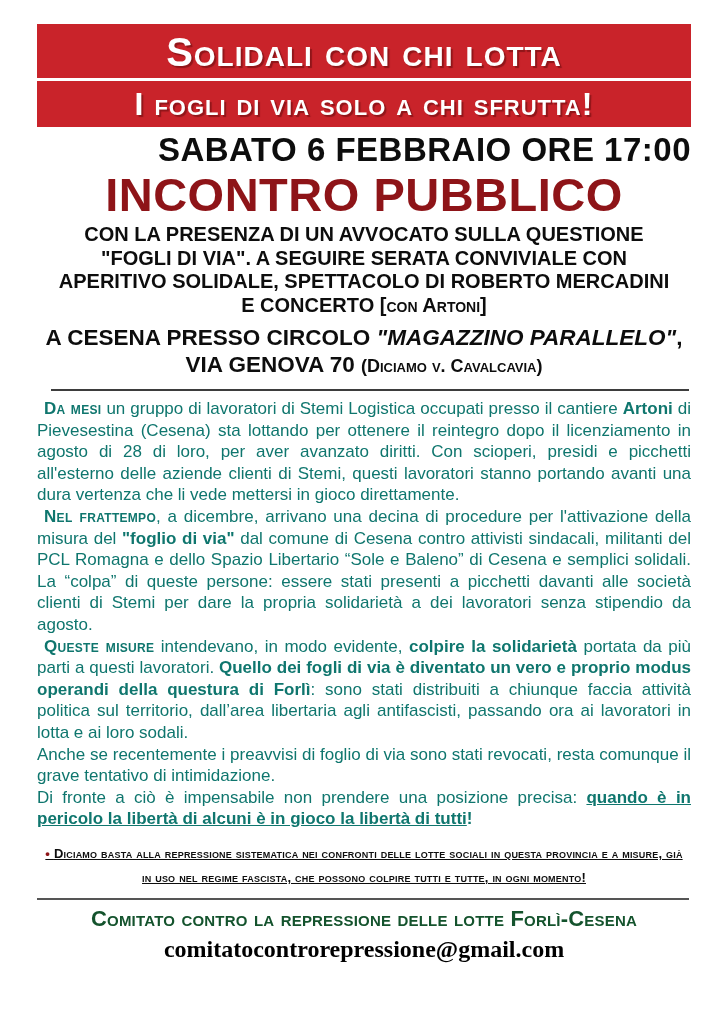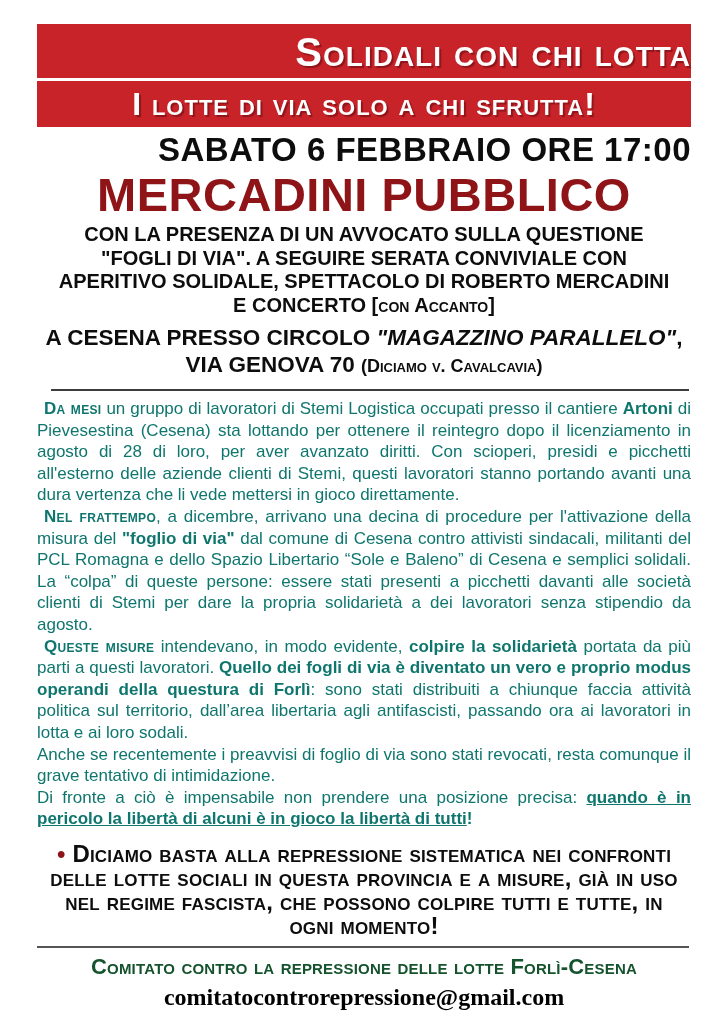--- a/index.html
+++ b/index.html
@@ -51,50 +51,50 @@
   .lead{font-weight:700;font-variant:small-caps;letter-spacing:0.3px;}
   .b{font-weight:700;}
   .i{font-style:italic;}
   .bu{font-weight:700;text-decoration:underline;}
   .sc{font-variant:small-caps;}
   .small{font-size:0.8em;font-variant:small-caps;}
 
   
   .bullets{margin:12px auto 0;text-align:center;max-width:640px;}
   .bullet-item{
-    font-weight:700;font-variant:small-caps;font-size:24px;line-height:24px;
-    color:#0d0d0d;letter-spacing:0.2px;
+    font-weight:700;font-variant:small-caps;font-size:13px;line-height:24px;
+    color:#0d0d0d;letter-spacing:0.2px;text-decoration:underline;
   }
   .bullet{color:#8e1418;}
 
   
   .committee{
     text-align:center;font-weight:700;font-variant:small-caps;
     font-size:22px;line-height:27px;letter-spacing:0.2px;
   }
   .email{
     text-align:center;font-weight:700;font-size:24px;line-height:30px;
     font-family:"Liberation Serif",serif;color:#000;margin-top:2px;
   }
 </style>
 </head>
 <body>
 
 <div class="poster">
 
   <div class="banner">
-    <div class="banner-row r1" style="background-color: rgb(201, 35, 42); text-align: right;">Solidali con chi lotta</div>
-    <div class="banner-row r2" style="background-color: rgb(201, 35, 42);">I lotte di via solo a chi sfrutta!</div>
+    <div class="banner-row r1" style="background-color: rgb(201, 35, 42);">Solidali con chi lotta</div>
+    <div class="banner-row r2" style="background-color: rgb(201, 35, 42);">I fogli di via solo a chi sfrutta!</div>
   </div>
 
   <div class="date-line">SABATO 6 FEBBRAIO ORE 17:00</div>
 
-  <div class="event-title" style="color: rgb(142, 20, 24);">MERCADINI PUBBLICO</div>
+  <div class="event-title" style="color: rgb(142, 20, 24);">INCONTRO PUBBLICO</div>
 
-  <div class="event-desc"><span>CON LA PRESENZA DI UN AVVOCATO SULLA QUESTIONE "FOGLI DI VIA". A SEGUIRE SERATA CONVIVIALE CON APERITIVO SOLIDALE, SPETTACOLO DI ROBERTO MERCADINI E CONCERTO [</span><span class="sc">con Accanto</span><span>]</span></div>
+  <div class="event-desc"><span>CON LA PRESENZA DI UN AVVOCATO SULLA QUESTIONE "FOGLI DI VIA". A SEGUIRE SERATA CONVIVIALE CON APERITIVO SOLIDALE, SPETTACOLO DI ROBERTO MERCADINI E CONCERTO [</span><span class="sc">con Artoni</span><span>]</span></div>
 
   <div class="venue"><span>A CESENA PRESSO CIRCOLO </span><span class="i">"MAGAZZINO PARALLELO"</span><span>, VIA GENOVA 70 </span><span class="small">(Diciamo v. Cavalcavia)</span></div>
 
   <hr class="rule-top">
 
   <div class="body-text">
     <p class="indent"><span class="lead">Da mesi</span><span> un gruppo di lavoratori di Stemi Logistica occupati presso il cantiere </span><span class="b">Artoni</span><span> di Pievesestina (Cesena) sta lottando per ottenere il reintegro dopo il licenziamento in agosto di 28 di loro, per aver avanzato diritti. Con scioperi, presidi e picchetti all'esterno delle aziende clienti di Stemi, questi lavoratori stanno portando avanti una dura vertenza che li vede mettersi in gioco direttamente.</span></p>
     <p class="indent"><span class="lead">Nel frattempo</span><span>, a dicembre, arrivano una decina di procedure per l'attivazione della misura del </span><span class="b">"foglio di via"</span><span> dal comune di Cesena contro attivisti sindacali, militanti del PCL Romagna e dello Spazio Libertario “Sole e Baleno” di Cesena e semplici solidali. La “colpa” di queste persone: essere stati presenti a picchetti davanti alle società clienti di Stemi per dare la propria solidarietà a dei lavoratori senza stipendio da agosto.</span></p>
     <p class="indent"><span class="lead">Queste misure</span><span> intendevano, in modo evidente, </span><span class="b">colpire la solidarietà</span><span> portata da più parti a questi lavoratori. </span><span class="b">Quello dei fogli di via è diventato un vero e proprio modus operandi della questura di Forlì</span><span>: sono stati distribuiti a chiunque faccia attività politica sul territorio, dall’area libertaria agli antifascisti, passando ora ai lavoratori in lotta e ai loro sodali.</span></p>
     <p><span>Anche se recentemente i preavvisi di foglio di via sono stati revocati, resta comunque il grave tentativo di intimidazione.</span></p>

